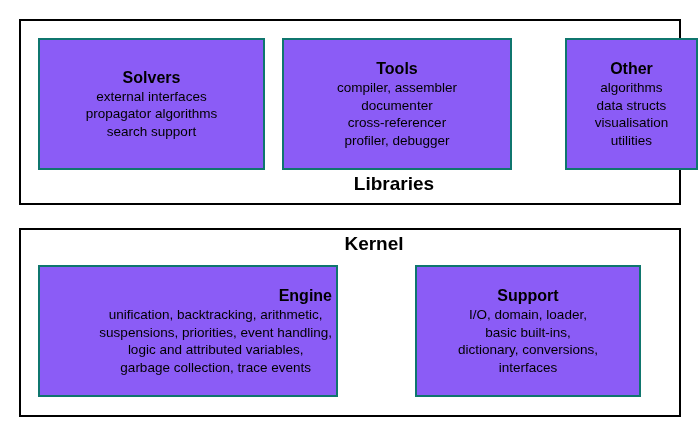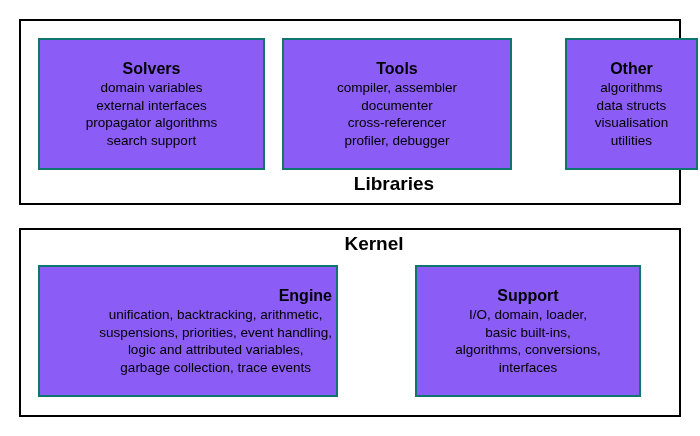--- a/index.html
+++ b/index.html
@@ -136,21 +136,20 @@
 </head>
 <body>
 
 <div id="diagram-root">
 
   <div class="layer" id="layer-libraries"></div>
 
   <div class="module" id="module-solvers">
     <div class="module-title">Solvers</div>
     <div class="module-lines">
-      <span class="module-line">domain variables</span>
       <span class="module-line">external interfaces</span>
       <span class="module-line">propagator algorithms</span>
       <span class="module-line">search support</span>
     </div>
   </div>
 
   <div class="module" id="module-tools">
     <div class="module-title">Tools</div>
     <div class="module-lines">
       <span class="module-line">compiler, assembler</span>
@@ -184,18 +183,18 @@
       <span class="module-line">logic and attributed variables,</span>
       <span class="module-line">garbage collection, trace events</span>
     </div>
   </div>
 
   <div class="module" id="module-support">
     <div class="module-title">Support</div>
     <div class="module-lines">
       <span class="module-line">I/O, domain, loader,</span>
       <span class="module-line">basic built-ins,</span>
-      <span class="module-line">algorithms, conversions,</span>
+      <span class="module-line">dictionary, conversions,</span>
       <span class="module-line">interfaces</span>
     </div>
   </div>
 
 </div>
 
 </body></html>

